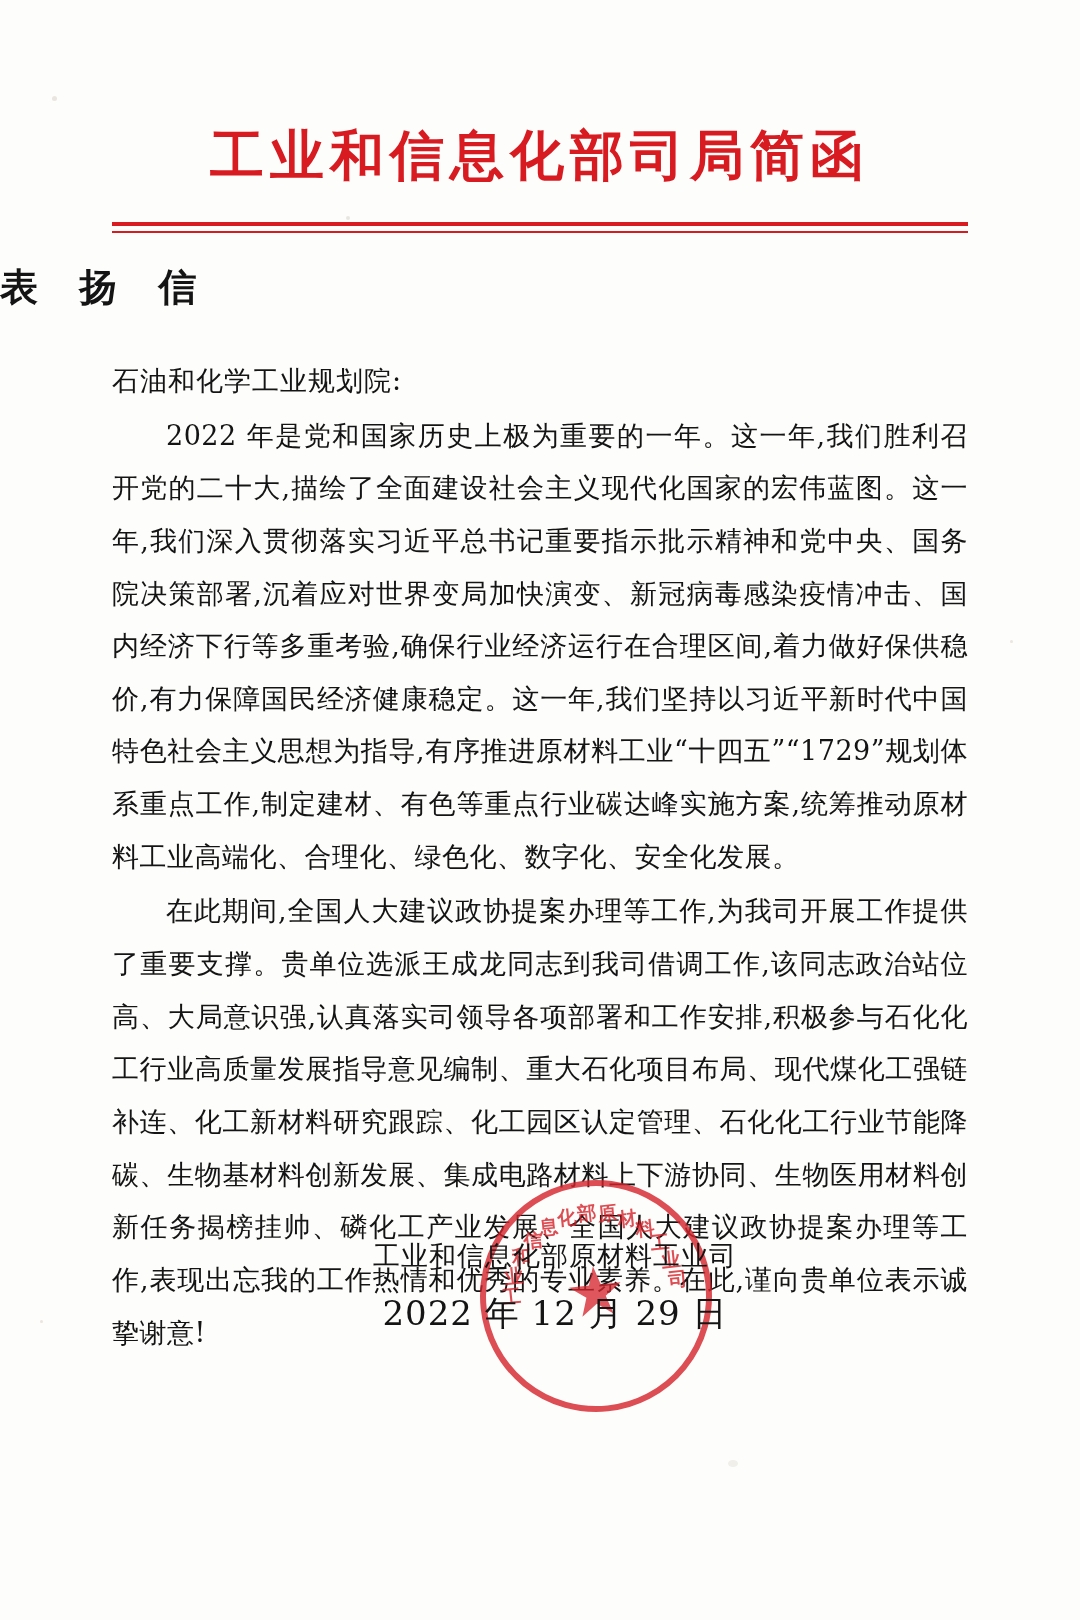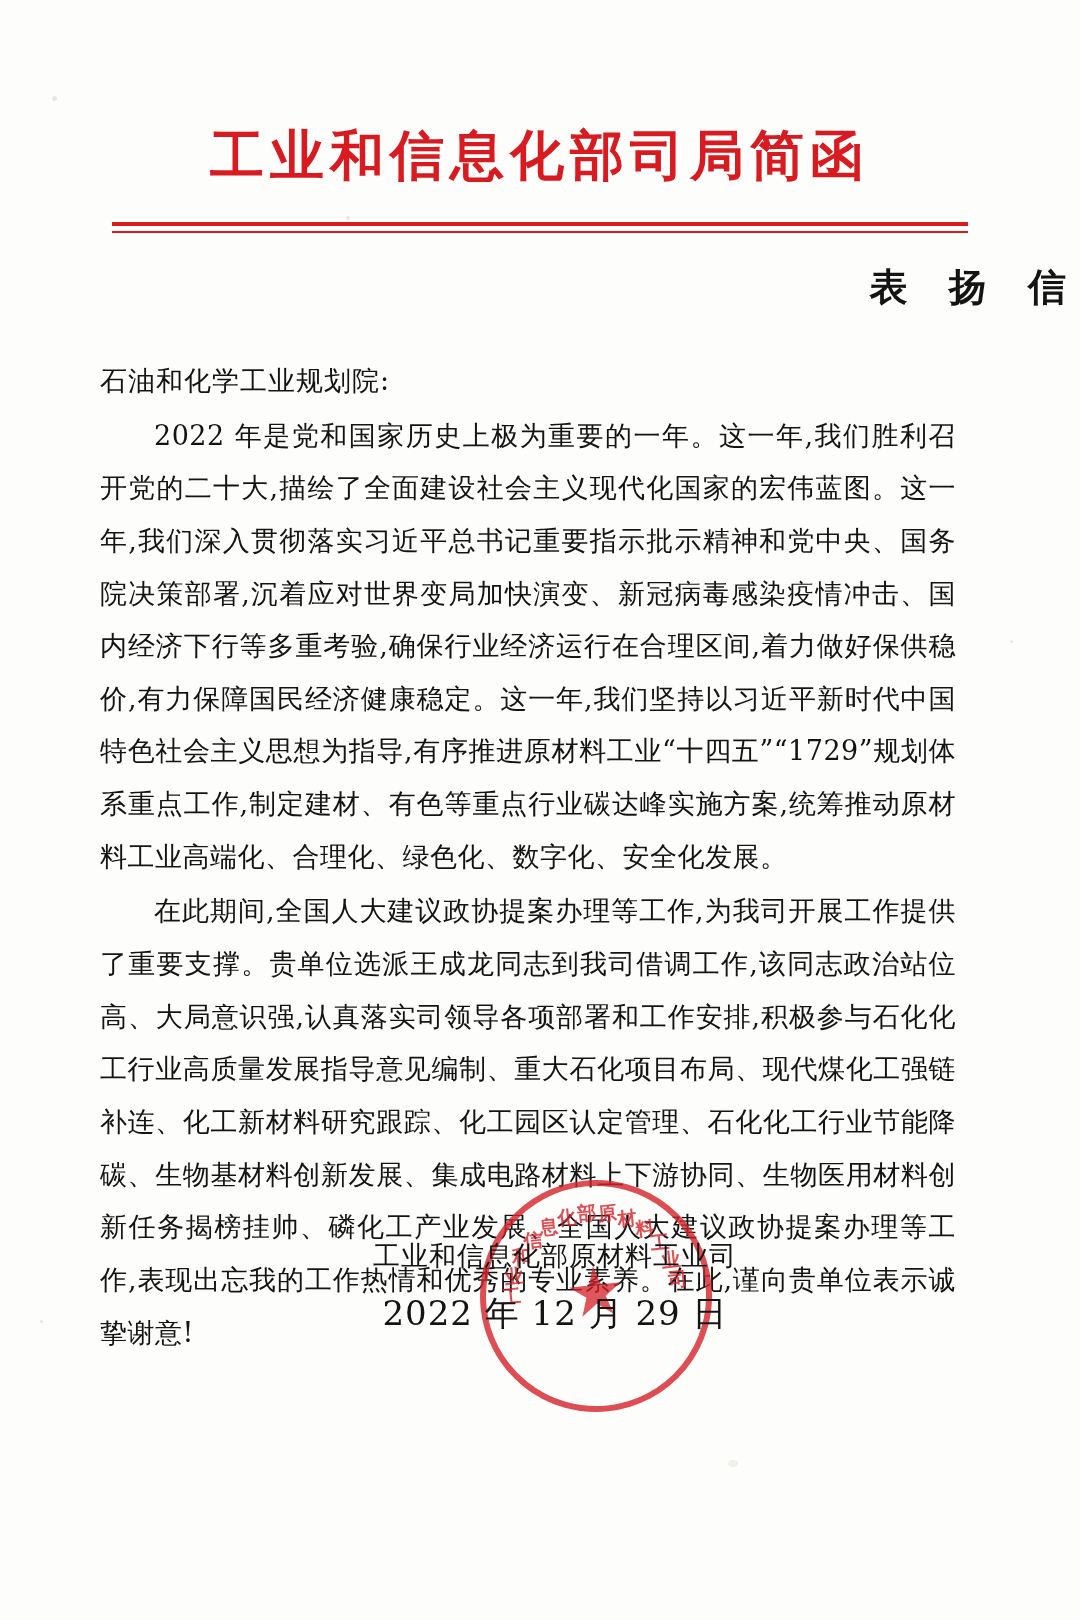--- a/index.html
+++ b/index.html
@@ -63,31 +63,31 @@
     background: #d71b21;
     width: 100%;
     margin-top: 5px;
   }
 
   .doc-title {
     position: absolute;
     top: 262px;
     left: 0;
     width: 1080px;
-    text-align: right;
+    text-align: left;
     font-size: 38px;
     font-weight: 700;
     letter-spacing: 14px;
     color: #141414;
   }
 
   .body-area {
     position: absolute;
     top: 355px;
-    left: 100px;
+    left: 112px;
     width: 856px;
   }
   .salutation {
     font-size: 27px;
     line-height: 1.95;
     letter-spacing: 1px;
     color: #141414;
   }
   .para {
     font-size: 27px;

